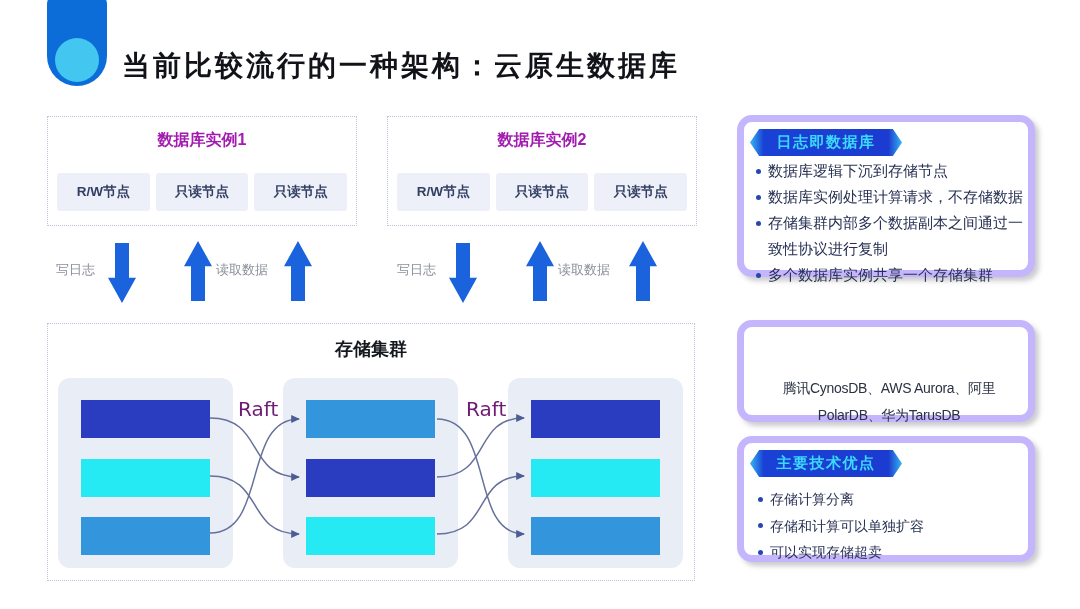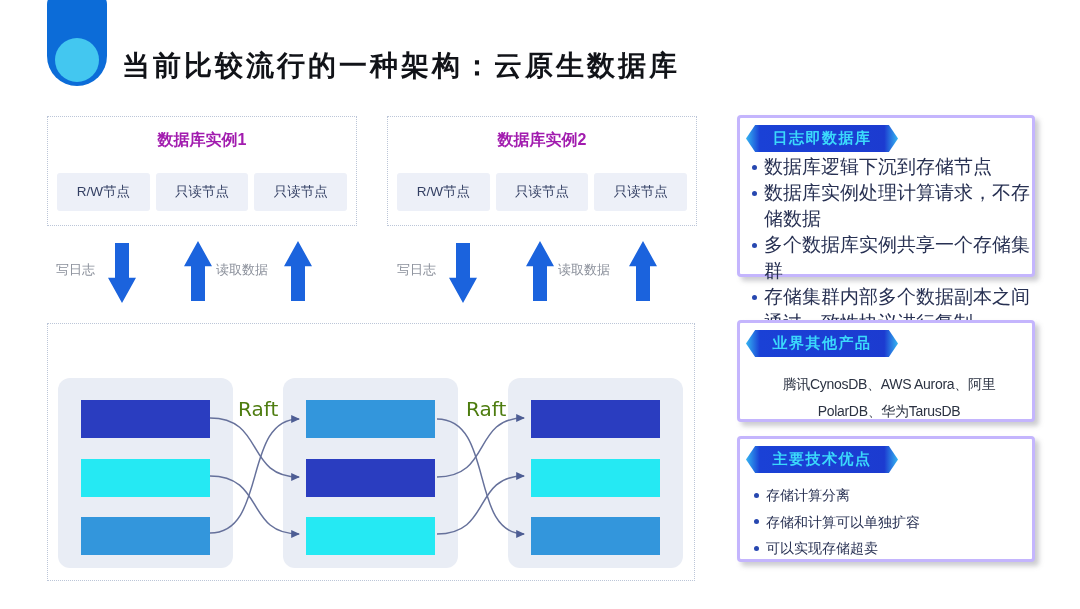--- a/index.html
+++ b/index.html
@@ -8,55 +8,55 @@
 
   
   .title-icon { position:absolute; left:47px; top:-6px; width:60px; height:92px; background:#0c6cd8; border-radius:10px 10px 30px 30px; }
   .title-icon .dot { position:absolute; left:8px; bottom:4px; width:44px; height:44px; border-radius:50%; background:#43c7f0; }
   .page-title { position:absolute; left:122px; top:47px; font-size:28px; font-weight:800; color:#111318; letter-spacing:3px; }
 
   
   .inst { position:absolute; top:116px; width:310px; height:110px; background:#fff; border:1px dotted #bcc6d8; }
   .inst.i1 { left:47px; } .inst.i2 { left:387px; }
   .inst-title { text-align:center; margin-top:13px; font-size:16px; font-weight:700; color:#a21caf; }
-  .inst-nodes { position:absolute; left:9px; right:9px; top:56px; display:flex; gap:6px; }
+  .inst-nodes { position:absolute; left:9px; right:9px; top:56px; display:flex; gap:6px;font-weight:bold; }
   .node { flex:1; height:38px; background:#edf0f8; border-radius:3px; display:flex; align-items:center; justify-content:center; font-size:13.5px; color:#333f63; }
 
   
   .flow-label { position:absolute; font-size:13px; color:#8a8f9a; }
   .barrow { position:absolute; width:28px; height:60px; background:#1b63dd; }
   .barrow.down { clip-path:polygon(25% 0, 75% 0, 75% 58%, 100% 58%, 50% 100%, 0 58%, 25% 58%); }
   .barrow.up { clip-path:polygon(50% 0, 100% 42%, 75% 42%, 75% 100%, 25% 100%, 25% 42%, 0 42%); }
 
   
   .storage { position:absolute; left:47px; top:323px; width:648px; height:258px; background:#fff; border:1px dotted #bcc6d8; }
   .storage-title { text-align:center; margin-top:13px; font-size:18px; font-weight:700; color:#15181f; }
   .group { position:absolute; top:54px; width:175px; height:190px; background:#e9edf5; border-radius:12px; }
   .group.g1 { left:10px; } .group.g2 { left:235px; } .group.g3 { left:460px; }
   .bar { position:absolute; left:23px; width:129px; height:38px; }
   .bar.b1 { top:22px; } .bar.b2 { top:81px; } .bar.b3 { top:139px; }
   .c-dark { background:#2a3dc0; } .c-cyan { background:#25e9f3; } .c-mid { background:#3396dc; }
-  .raft { position:absolute; top:397px; font-size:20px; color:#4d7c0f; font-family:"DejaVu Sans",sans-serif; }
+  .raft { position:absolute; top:397px; font-size:20px; color:#701a75; font-family:"DejaVu Sans",sans-serif; }
   .raft.r1 { left:238px; } .raft.r2 { left:466px; }
   svg.links { position:absolute; left:0; top:0; pointer-events:none; }
 
   
-  .card { position:absolute; left:737px; width:298px; background:#fff; border:3px solid #c4b5fd; border-radius:4px; box-shadow:4px 4px 5px rgba(110,110,120,0.35); }
+  .card { position:absolute; left:737px; width:298px; background:#fff; border:7px solid #c4b5fd; border-radius:15px; box-shadow:4px 4px 5px rgba(110,110,120,0.35); }
   .card.c1 { top:115px; height:162px; }
   .card.c2 { top:320px; height:102px; }
   .card.c3 { top:436px; height:126px; }
   .badge { position:absolute; left:6px; top:7px; width:152px; height:27px;
     background:linear-gradient(90deg,#35b6f2 0%,#1a41d6 9%,#1c3bd0 91%,#35b6f2 100%);
     clip-path:polygon(6% 0, 94% 0, 100% 50%, 94% 100%, 6% 100%, 0 50%);
     display:flex; align-items:center; justify-content:center;
     font-size:15px; font-weight:700; color:#3bd9fb; letter-spacing:1.5px; }
   .card ul { list-style:none; }
   .card.c1 ul { margin:36px 0 0 12px; }
   .card.c3 ul { margin:43px 4px 0 14px; }
-  .card li { position:relative; font-size:19px; line-height:26px; color:#273052; padding-left:12px; }
+  .card li { position:relative; font-size:15px; line-height:26px; color:#273052; padding-left:12px; }
   .card.c3 li { font-size:14px; line-height:26.5px; }
   .card li::before { content:""; position:absolute; left:0; top:10.5px; width:5px; height:5px; border-radius:50%; background:#2747b0; }
   .card2-text { margin:48px 6px 0 12px; font-size:14px; line-height:27px; color:#2b3242; letter-spacing:-0.3px;text-align:center; }
 </style>
 </head>
 <body>
 
 <div class="page">
 
   <div class="title-icon">
@@ -88,20 +88,21 @@
   <div class="flow-label" style="left:216px; top:261px;">读取数据</div>
   <div class="barrow up" style="left:284px; top:241px;"></div>
 
   <div class="flow-label" style="left:397px; top:261px;">写日志</div>
   <div class="barrow down" style="left:449px; top:243px;"></div>
   <div class="barrow up" style="left:526px; top:241px;"></div>
   <div class="flow-label" style="left:558px; top:261px;">读取数据</div>
   <div class="barrow up" style="left:629px; top:241px;"></div>
 
   <div class="storage">
+    <div class="storage-title">存储集群</div>
     <div class="group g1">
       <div class="bar b1 c-dark"></div>
       <div class="bar b2 c-cyan"></div>
       <div class="bar b3 c-mid"></div>
     </div>
     <div class="group g2">
       <div class="bar b1 c-mid"></div>
       <div class="bar b2 c-dark"></div>
       <div class="bar b3 c-cyan"></div>
     </div>
@@ -129,27 +130,26 @@
       <path d="M 437 477 C 492 477, 472 418, 524 418" marker-end="url(#ah)"></path>
       <path d="M 437 534 C 492 534, 472 476, 524 476" marker-end="url(#ah)"></path>
     </g>
   </svg>
 
   <div class="card c1">
     <div class="badge">日志即数据库</div>
     <ul>
       <li>数据库逻辑下沉到存储节点</li>
       <li>数据库实例处理计算请求，不存储数据</li>
+      <li>存储集群内部多个数据副本之间通过一致性协议进行复制</li>
       <li>多个数据库实例共享一个存储集群</li>
-      <li>存储集群内部多个数据副本之间通过一致性协议进行复制</li>
     </ul>
   </div>
 
   <div class="card c2">
-    <div class="badge">业界其他产品</div>
     <div class="card2-text">腾讯CynosDB、AWS Aurora、阿里PolarDB、华为TarusDB</div>
   </div>
 
   <div class="card c3">
     <div class="badge">主要技术优点</div>
     <ul>
       <li>存储计算分离</li>
       <li>存储和计算可以单独扩容</li>
       <li>可以实现存储超卖</li>
     </ul>

